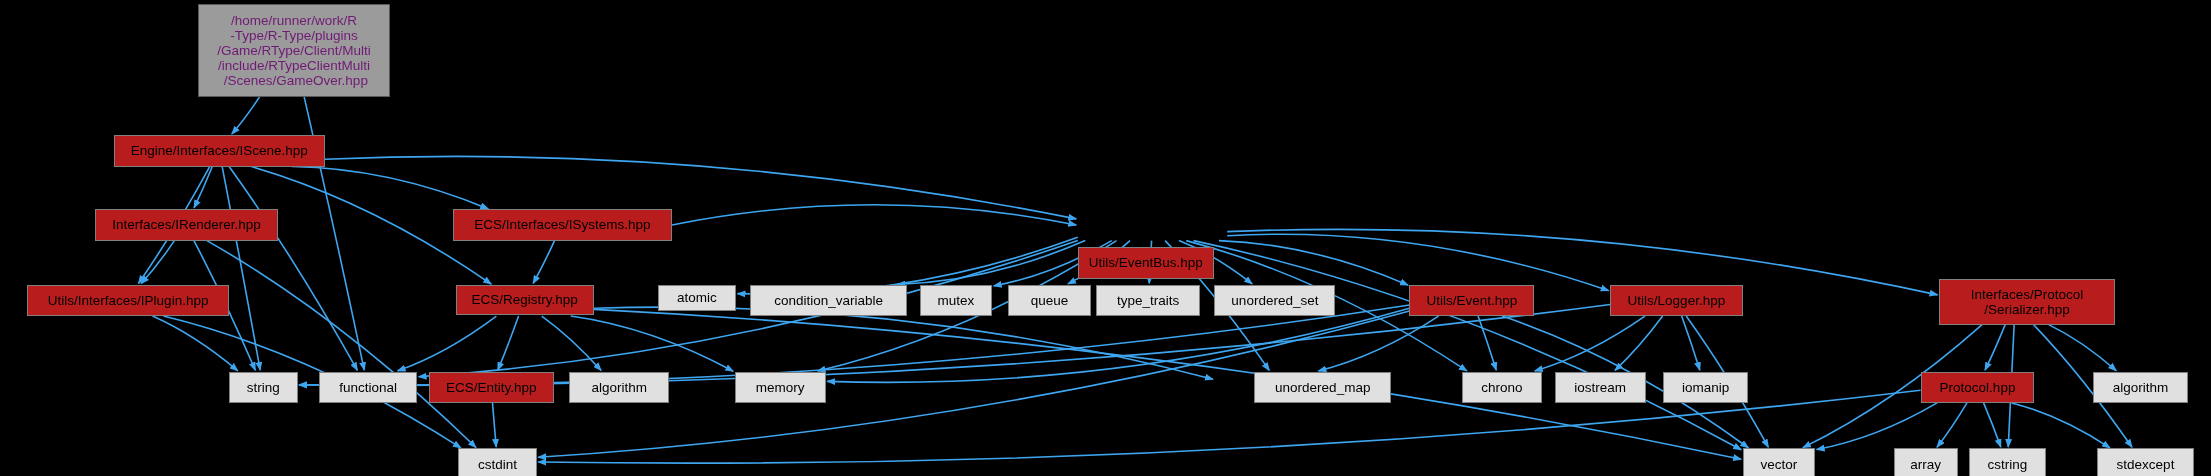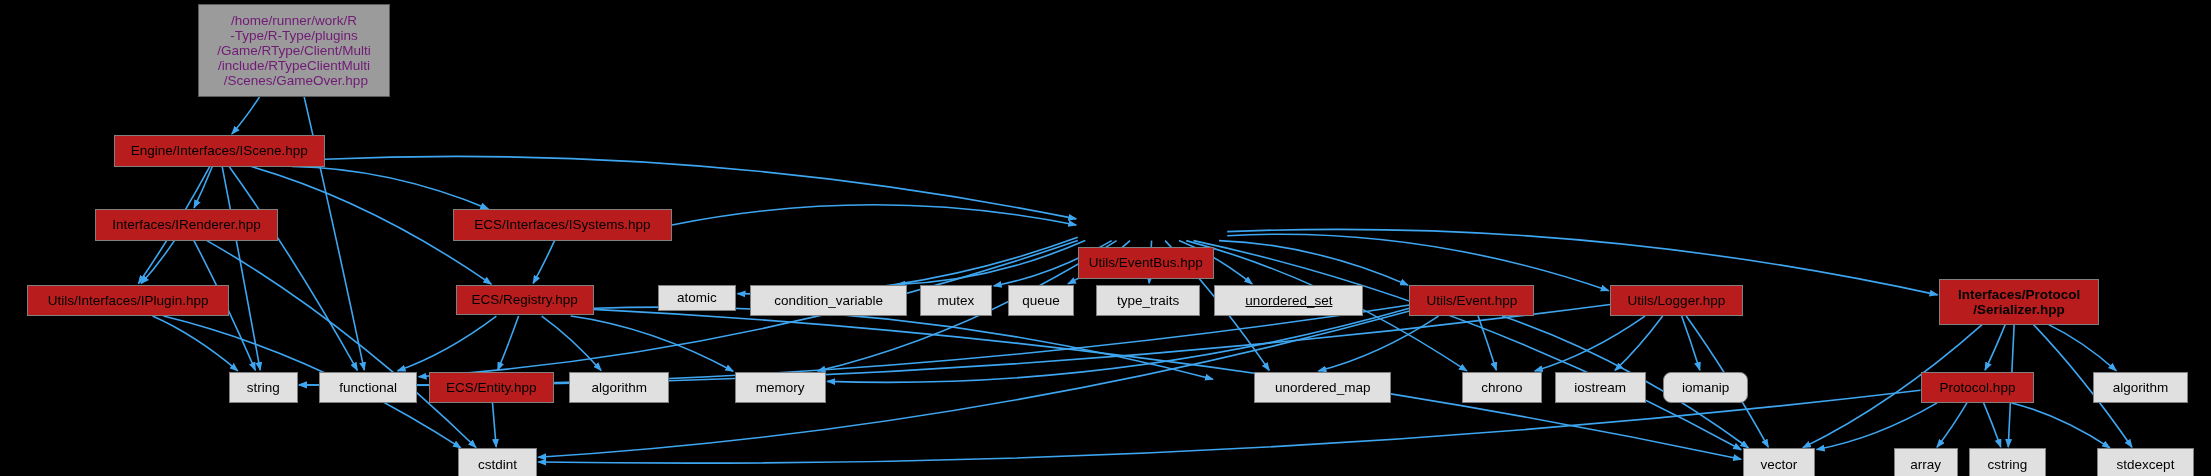--- a/index.html
+++ b/index.html
@@ -92,36 +92,36 @@
  /Scenes/GameOver.hpp</div>
       <div class="node" style="left: 113.896px; top: 135.251px; width: 210.707px; height: 31.3213px;">Engine/Interfaces/IScene.hpp</div>
       <div class="node" style="left: 95.3876px; top: 209.283px; width: 182.233px; height: 31.3213px;">Interfaces/IRenderer.hpp</div>
       <div class="node" style="left: 452.735px; top: 209.283px; width: 219.249px; height: 31.3213px;">ECS/Interfaces/ISystems.hpp</div>
       <div class="node" style="left: 1077.74px; top: 209.283px; width: 136px; height: 31.3213px; margin-top: 38px;">Utils/EventBus.hpp</div>
       <div class="node" style="left: 27.0502px; top: 284.739px; width: 202.165px; height: 31.3213px;">Utils/Interfaces/IPlugin.hpp</div>
       <div class="node" style="left: 455.583px; top: 284.739px; width: 138.099px; height: 30px;">ECS/Registry.hpp</div>
       <div class="node std" style="left: 657.748px; top: 284.739px; width: 78.3033px; height: 26px;">atomic</div>
       <div class="node std" style="left: 750.288px; top: 284.739px; width: 156.607px; height: 31.3213px;">condition_variable</div>
       <div class="node std" style="left: 919.708px; top: 284.739px; width: 72.6085px; height: 31.3213px;">mutex</div>
-      <div class="node std" style="left: 1007.98px; top: 284.739px; width: 66px; height: 31.3213px;">queue</div>
+      <div class="node std" style="left: 1007.98px; top: 284.739px; width: 83px; height: 31.3213px;">queue</div>
       <div class="node std" style="left: 1096.25px; top: 284.739px; width: 103.93px; height: 31.3213px;">type_traits</div>
-      <div class="node std" style="left: 1214.41px; top: 284.739px; width: 149px; height: 31.3213px; text-decoration: underline;">unordered_set</div>
+      <div class="node std" style="left: 1214.41px; top: 284.739px; width: 121px; height: 31.3213px;">unordered_set</div>
       <div class="node" style="left: 1409.46px; top: 284.739px; width: 125px; height: 31.3213px;">Utils/Event.hpp</div>
       <div class="node" style="left: 1610.2px; top: 284.739px; width: 132.404px; height: 31.3213px;">Utils/Logger.hpp</div>
-      <div class="node" style="left: 1939.07px; top: 279.044px; width: 160px; height: 45.5583px; font-weight: bold;">Interfaces/Protocol
+      <div class="node" style="left: 1939.07px; top: 279.044px; width: 176px; height: 45.5583px;">Interfaces/Protocol
 /Serializer.hpp</div>
       <div class="node std" style="left: 229.215px; top: 371.585px; width: 68.3374px; height: 31.3213px;">string</div>
       <div class="node std" style="left: 318.908px; top: 371.585px; width: 98.235px; height: 31.3213px;">functional</div>
       <div class="node" style="left: 428.533px; top: 371.585px; width: 125.285px; height: 31.3213px;">ECS/Entity.hpp</div>
       <div class="node std" style="left: 569.478px; top: 371.585px; width: 99.6587px; height: 31.3213px;">algorithm</div>
       <div class="node std" style="left: 734.627px; top: 371.585px; width: 91.1165px; height: 31.3213px;">memory</div>
       <div class="node std" style="left: 1214.41px; top: 371.585px; width: 136.675px; height: 31.3213px; margin-left: 40px;">unordered_map</div>
       <div class="node std" style="left: 1462.14px; top: 371.585px; width: 79.727px; height: 31.3213px;">chrono</div>
       <div class="node std" style="left: 1554.68px; top: 371.585px; width: 91.1165px; height: 31.3213px;">iostream</div>
-      <div class="node std" style="left: 1662.88px; top: 371.585px; width: 85.4218px; height: 31.3213px; border-radius: 8px;">iomanip</div>
+      <div class="node std" style="left: 1662.88px; top: 371.585px; width: 85.4218px; height: 31.3213px;">iomanip</div>
       <div class="node" style="left: 1920.57px; top: 371.585px; width: 113.896px; height: 31.3213px;">Protocol.hpp</div>
       <div class="node std" style="left: 2092.83px; top: 371.585px; width: 95.3876px; height: 31.3213px;">algorithm</div>
       <div class="node std" style="left: 458.43px; top: 448.464px; width: 78.3033px; height: 31.3213px;">cstdint</div>
       <div class="node std" style="left: 1742.6px; top: 448.464px; width: 72.6085px; height: 31.3213px;">vector</div>
       <div class="node std" style="left: 1893.52px; top: 448.464px; width: 64.0663px; height: 31.3213px;">array</div>
       <div class="node std" style="left: 1968.97px; top: 448.464px; width: 76.8796px; height: 31.3213px;">cstring</div>
       <div class="node std" style="left: 2097.1px; top: 448.464px; width: 96.8113px; height: 31.3213px;">stdexcept</div>
     </div>
 </div>
 

